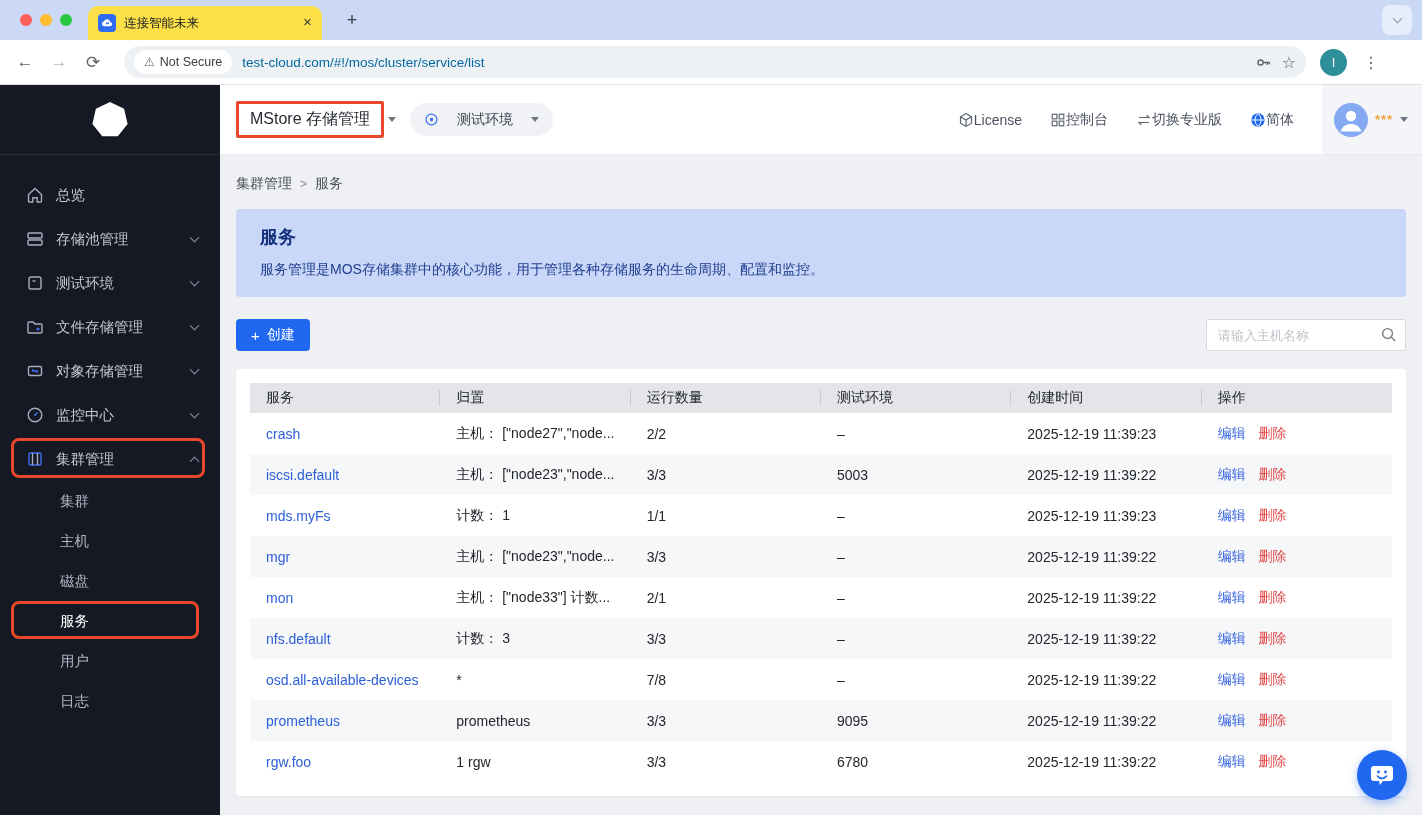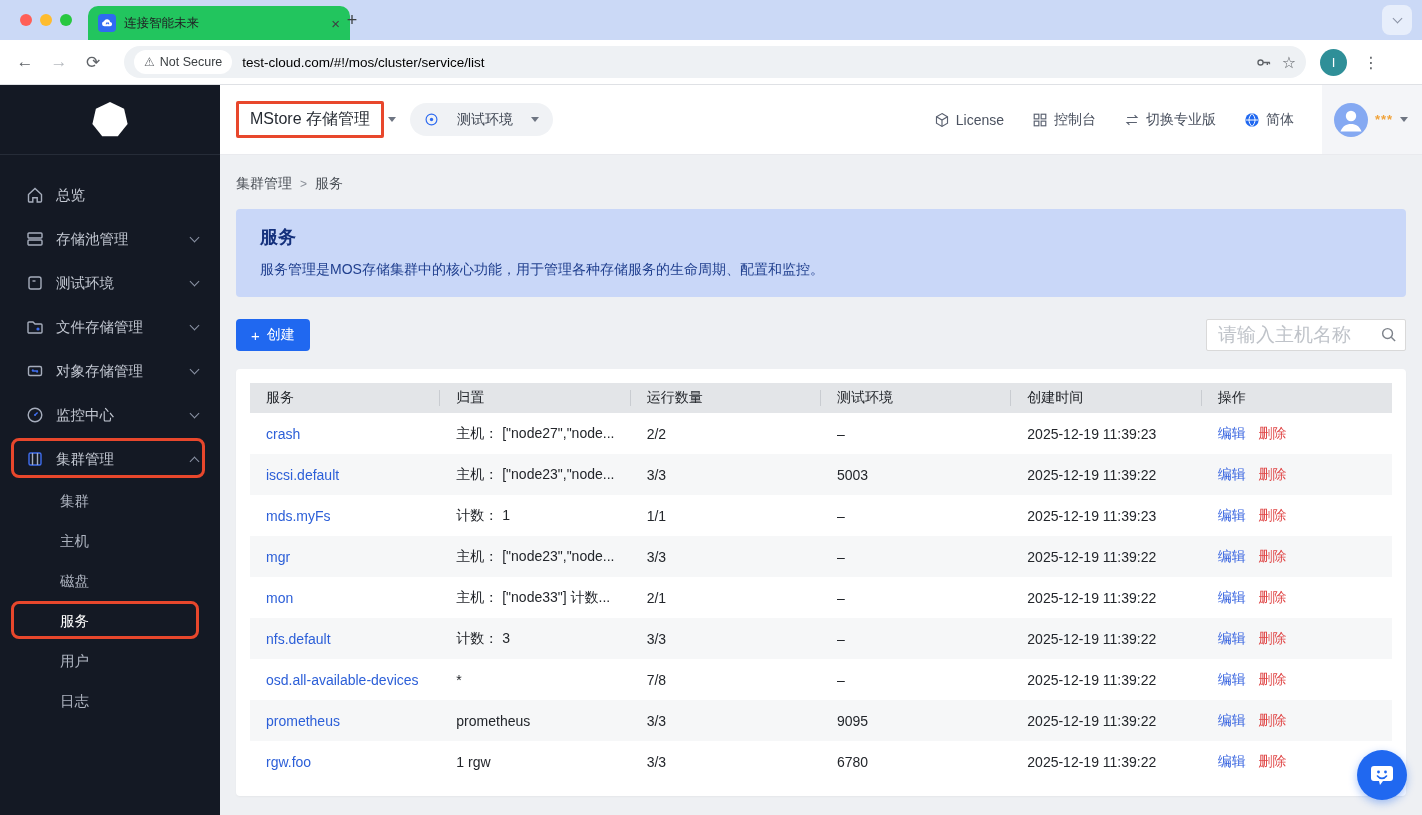--- a/index.html
+++ b/index.html
@@ -5,38 +5,38 @@
   * { margin:0; padding:0; box-sizing:border-box; }
   html,body { width:1422px; height:815px; overflow:hidden;
     font-family:"Liberation Sans","DejaVu Sans",sans-serif; }
   body { position:relative; background:#eef0f3; }
 
   
   .tabstrip { position:absolute; top:0; left:0; width:1422px; height:40px; background:#cbd9f6; }
   .traffic { position:absolute; top:14px; left:20px; display:flex; gap:8px; }
   .traffic span { width:12px; height:12px; border-radius:50%; display:block; }
   .light-red { background:#ff5f57; } .light-yellow { background:#febc2e; } .light-green { background:#28c840; }
-  .tab { position:absolute; left:88px; top:6px; width:262px; height:34px; background:#22c55e;
-    border-radius:10px 10px 0 0; display:flex; align-items:center; padding:0 10px; gap:8px; }
+  .tab { position:absolute; left:88px; top:6px; width:234px; height:34px; background:#fde047;
+    border-radius:10px 10px 0 0; display:flex; align-items:center; padding:0 10px; gap:8px;font-family:Liberation Mono, monospace; }
   .favicon { width:18px; height:18px; border-radius:4px; background:#2f6bf2; display:flex; align-items:center; justify-content:center; flex:none; }
   .tab-title { font-size:12.5px; color:#202124; flex:1; white-space:nowrap; overflow:hidden; }
   .tab-close { font-size:15px; color:#3c4043; cursor:default; }
   .newtab { position:absolute; left:340px; top:8px; font-size:18px; color:#3c4043; width:24px; height:24px; text-align:center; line-height:24px; }
   .strip-chevron { position:absolute; right:10px; top:5px; width:30px; height:30px; border-radius:8px;
     background:rgba(255,255,255,.55); display:flex; align-items:center; justify-content:center; }
   .urlbar { position:absolute; top:40px; left:0; width:1422px; height:45px; background:#fff;
     border-bottom:1px solid #dfe1e5; display:flex; align-items:center; }
   .nav-ic { font-size:17px; color:#5f6368; width:34px; text-align:center; }
   .nav-ic.disabled { color:#b6babf; }
   .omnibox { margin-left:14px; width:1182px; height:32px; background:#eef1f4; border-radius:16px;
     display:flex; align-items:center; padding:0 10px; gap:10px; }
   .ns-chip { background:#fff; border-radius:12px; height:24px; display:flex; align-items:center; gap:5px;
     padding:0 10px; font-size:12.5px; color:#3c4043; }
   .warn-glyph { font-size:12px; color:#5f6368; }
-  .url-text { font-size:13.5px; color:#000000; flex:1; }
+  .url-text { font-size:13.5px; color:#0369a1; flex:1; }
   .omni-ic { color:#5f6368; display:flex; align-items:center; }
   .star { font-size:16px; color:#5f6368; }
   .profile-badge { margin-left:14px; width:27px; height:27px; border-radius:50%; background:#2f8f98;
     color:#fff; font-size:13px; display:flex; align-items:center; justify-content:center; }
   .kebab { margin-left:12px; font-size:16px; color:#5f6368; width:24px; text-align:center; }
 
   
   .app { position:absolute; top:85px; left:0; width:1422px; height:730px; display:flex; }
 
   
@@ -60,40 +60,40 @@
   .main { flex:1; display:flex; flex-direction:column; }
   .app-header { height:70px; background:#fff; border-bottom:1px solid #e9eaee; display:flex; align-items:center; padding-left:16px; }
   .title-anno { border:3px solid #e8472c; border-radius:2px; padding:5px 11px; display:inline-flex; align-items:center; }
   .app-title { font-size:16px; color:#262b33; font-weight:500; white-space:nowrap; }
   .caret { width:0; height:0; border-left:4.5px solid transparent; border-right:4.5px solid transparent;
     border-top:5.5px solid #6e7582; display:inline-block; }
   .title-caret { margin-left:4px; }
   .env-pill { margin-left:14px; background:#f0f2f5; border-radius:17px; height:33px; display:flex;
     align-items:center; gap:18px; padding:0 14px; font-size:14px; color:#3c4350; }
   .hdr-right { margin-left:auto; display:flex; align-items:center; height:100%; }
-  .hdr-link { display:flex; align-items:center; gap:6px; font-size:14px; color:#4b5260; margin-right:28px; cursor:pointer;text-align:right; }
+  .hdr-link { display:flex; align-items:center; font-size:14px; color:#4b5260; margin-right:28px; cursor:pointer;text-align:right; }
   .hdr-ic { width:16px; height:16px; color:#5a6170; }
   .user-block { width:100px; height:100%; background:#f4f5f8; display:flex; align-items:center; gap:7px; padding-left:12px; }
   .user-avatar { width:34px; height:34px; border-radius:50%; background:#85a9f2; flex:none; }
   .user-mask { color:#f0a33c; font-size:13px; font-weight:bold; letter-spacing:1px; }
 
   
   .content { flex:1; background:#eef0f3; padding:20px 16px 0; overflow:hidden; }
   .breadcrumb { font-size:14px; color:#4c5158; display:flex; gap:8px; align-items:center; }
   .bc-sep { color:#8a8f98; font-size:12px; }
   .banner { margin-top:16px; background:#c9d7f8; border-radius:4px; padding:16px 24px 18px; }
   .banner-title { font-size:18px; font-weight:bold; color:#14307c; }
   .banner-desc { margin-top:12px; font-size:14px; color:#21408f; }
   .actions-row { margin-top:22px; display:flex; justify-content:space-between; align-items:center; }
   .btn-create { background:#2068f0; color:#fff; border:none; border-radius:4px; height:32px; padding:0 15px;
     font-size:14px; display:flex; align-items:center; gap:7px; cursor:pointer; font-family:inherit; }
   .btn-plus { font-size:15px; }
   .search-box { position:relative; width:200px; }
   .search-box input { width:200px; height:32px; border:1px solid #d9d9d9; border-radius:2px; background:#fff;
-    padding:0 30px 0 11px; font-size:19px; color:#333; font-family:inherit; outline:none; }
+    padding:0 30px 0 11px; font-size:13px; color:#333; font-family:inherit; outline:none; }
   .search-box input::placeholder { color:#bfc3c9; }
   .search-ic { position:absolute; right:9px; top:7px; color:#7d828a; }
 
   
   .card { margin-top:18px; background:#fff; border-radius:4px; padding:14px; height:427px;
     box-shadow:0 1px 2px rgba(0,0,0,.04); }
   table { width:100%; border-collapse:collapse; table-layout:fixed; }
   th { background:#e3e5e8; height:30px; text-align:left; font-size:14px; font-weight:normal;
     color:#23262b; padding-left:16px; position:relative; }
   th:not(:last-child)::after { content:""; position:absolute; right:0; top:7px; bottom:7px; width:1px; background:#c9ccd1; }

